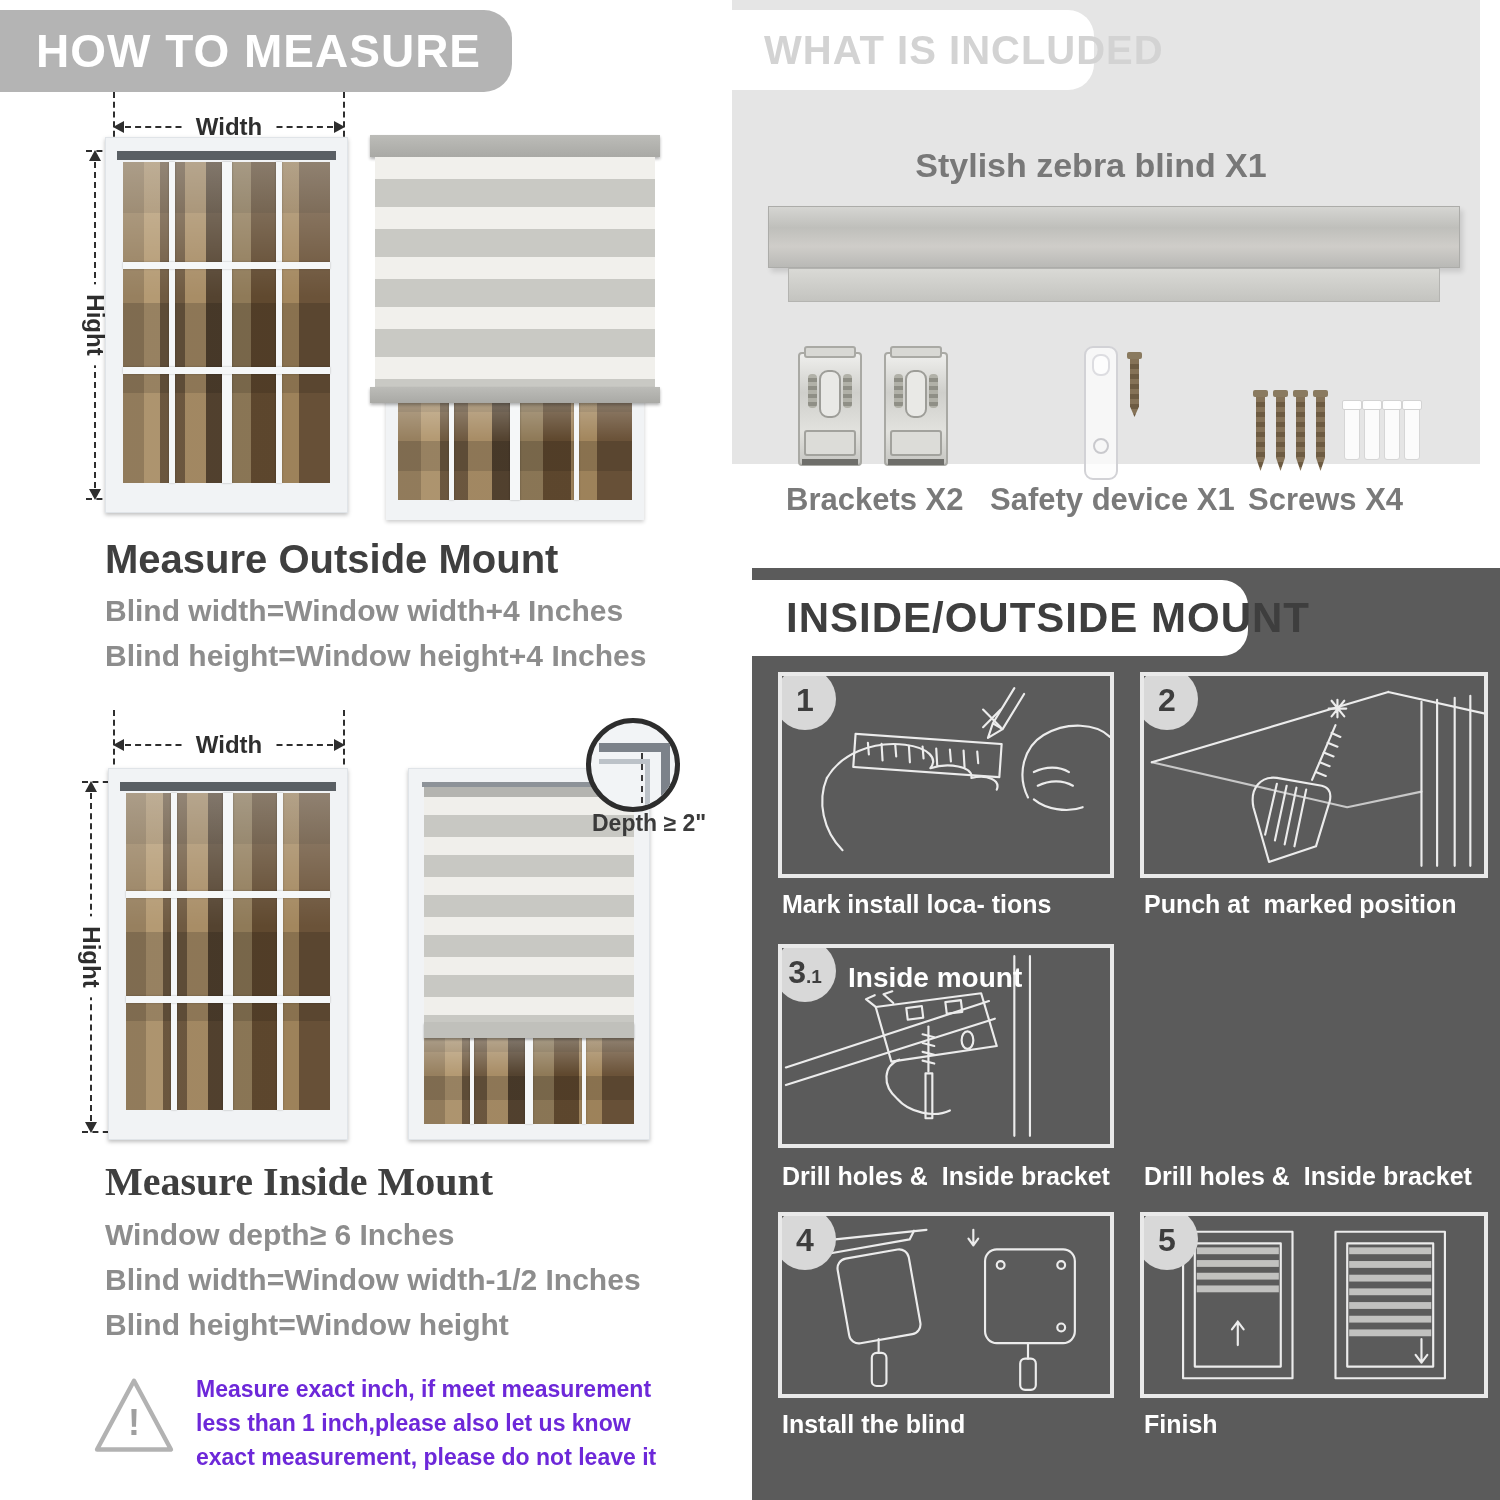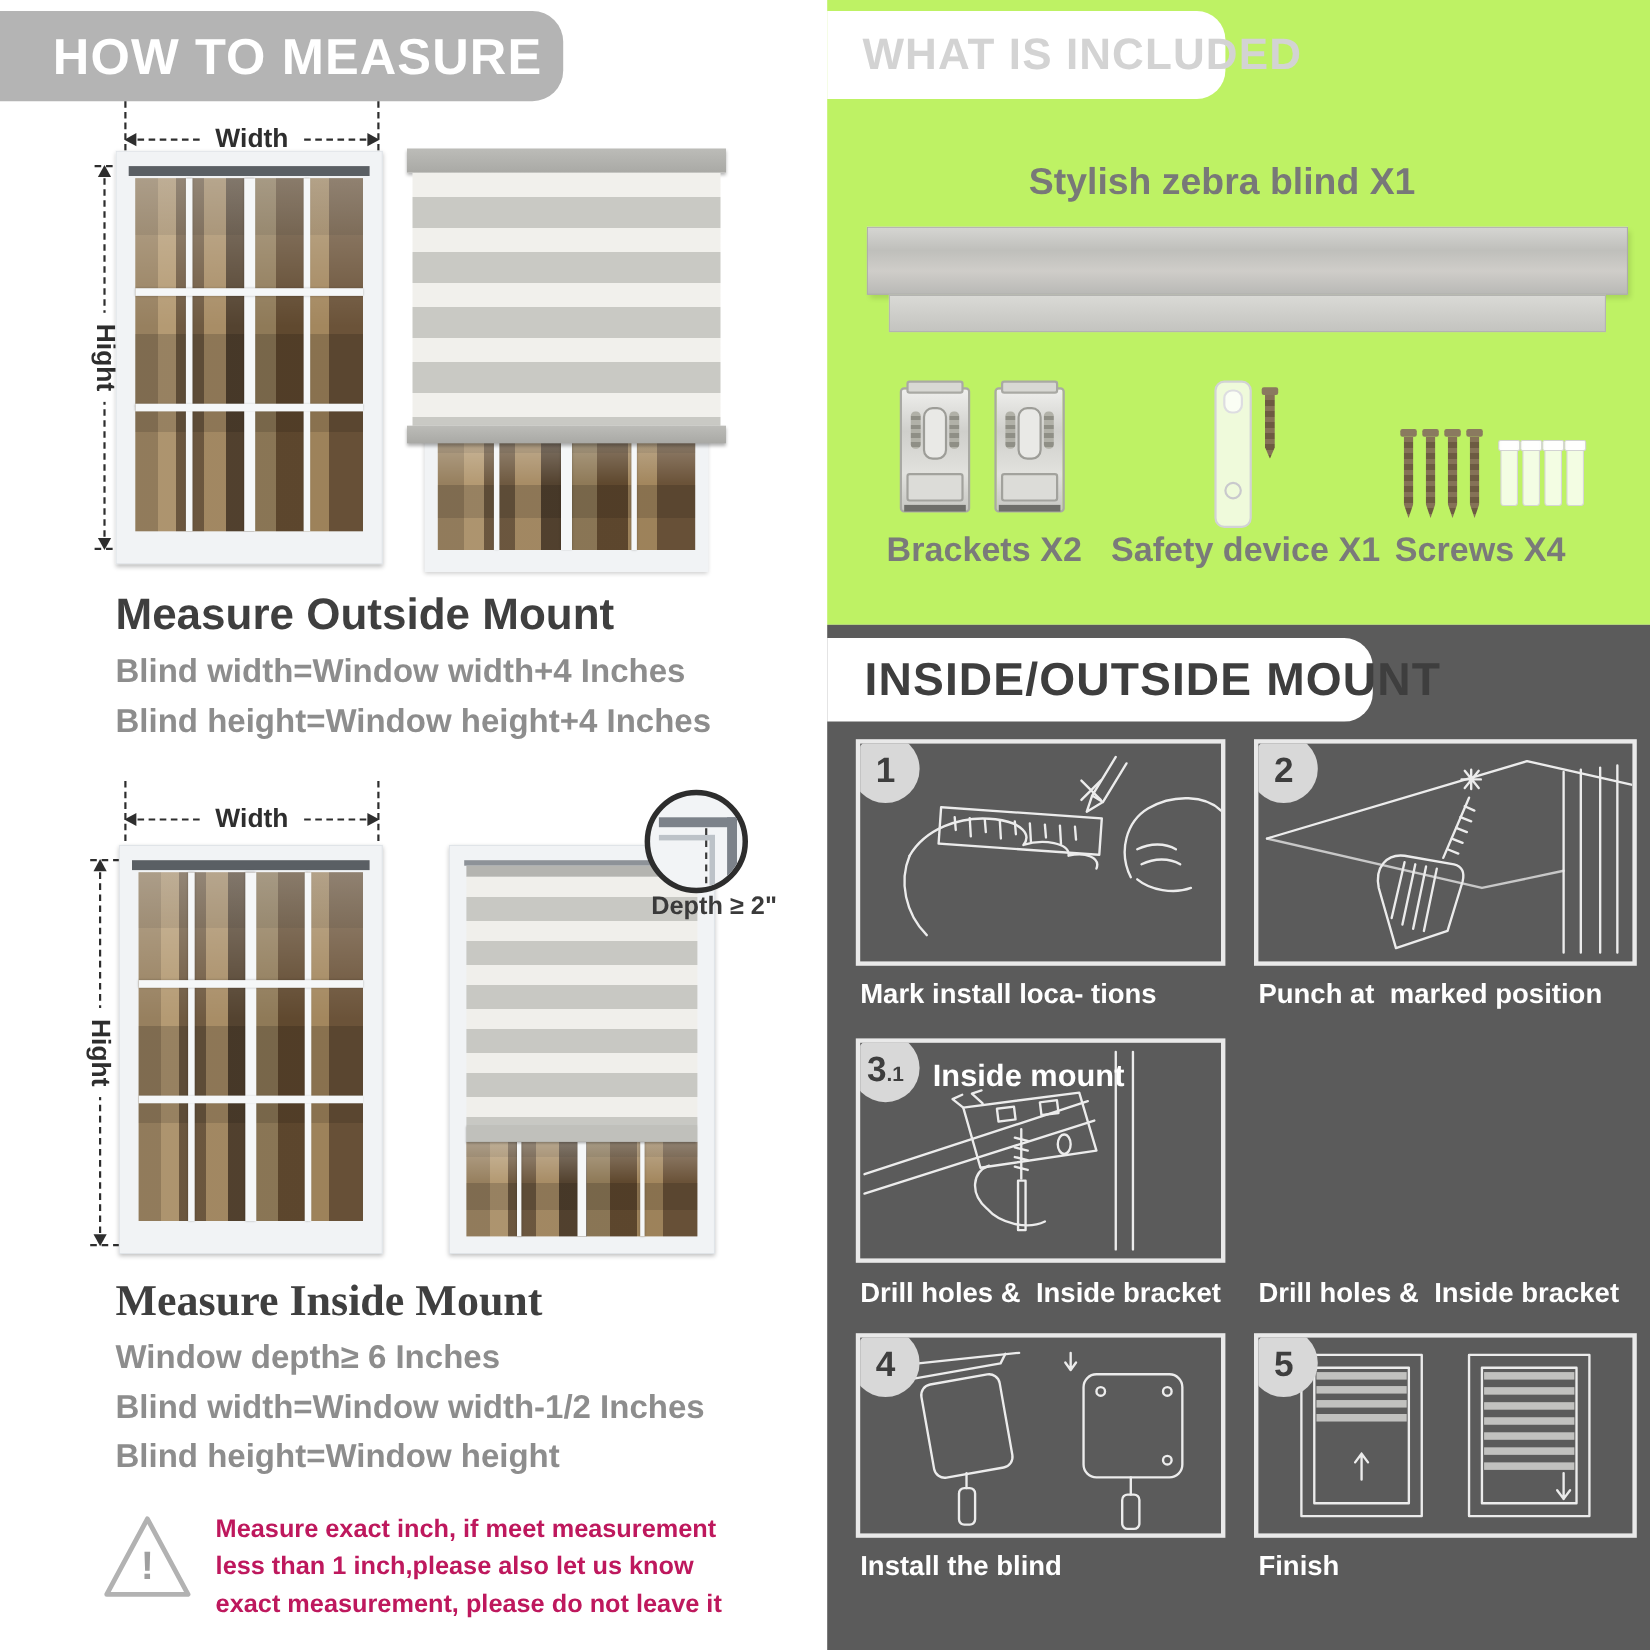--- a/index.html
+++ b/index.html
@@ -3,30 +3,30 @@
 <meta charset="utf-8">
 <style>
   html,body{margin:0;padding:0;background:#ffffff;}
   .canvas{position:relative;width:1500px;height:1500px;background:#ffffff;overflow:hidden;
           font-family:"Liberation Sans",sans-serif;}
   .abs{position:absolute;}
 
   
   .hdr{position:absolute;font-weight:bold;letter-spacing:1px;white-space:nowrap;}
   .hdr-gray{left:0;top:10px;width:512px;height:82px;background:#b4b4b4;border-radius:0 28px 28px 0;
-            color:#ffffff;font-size:46px;line-height:82px;padding-left:48px;box-sizing:border-box;}
+            color:#ffffff;font-size:46px;line-height:82px;padding-left:36px;box-sizing:border-box;}
   .hdr-included{left:0;top:10px;width:362px;height:80px;background:#ffffff;border-radius:0 26px 26px 0;
             color:#d3d3d3;font-size:40px;line-height:80px;padding-left:32px;box-sizing:border-box;}
   .hdr-mount{left:0;top:12px;width:496px;height:76px;background:#ffffff;border-radius:0 26px 26px 0;
             color:#3e3e3e;font-size:42px;line-height:76px;padding-left:34px;box-sizing:border-box;}
 
   
   .sec-title{position:absolute;color:#3f3f3f;font-size:40px;font-weight:bold;white-space:nowrap;text-align:center;}
   .sec-line{position:absolute;color:#8d8d8d;font-size:30px;font-weight:bold;white-space:nowrap;}
-  .warn-text{position:absolute;color:#be185d;font-size:23px;font-weight:bold;line-height:34px;}
+  .warn-text{position:absolute;color:#6d28d9;font-size:23px;font-weight:bold;line-height:34px;}
   .depth-lbl{position:absolute;color:#3a3a3a;font-size:23px;font-weight:bold;white-space:nowrap;}
 
   
   .w-arrow{position:absolute;height:44px;}
   .w-arrow .dash{position:absolute;left:12px;right:12px;top:20px;border-top:2px dashed #2e2e2e;}
   .w-arrow .ah{position:absolute;top:15px;width:0;height:0;border:6px solid transparent;}
   .w-arrow .ah.l{left:0;border-left:0;border-right:11px solid #2e2e2e;}
   .w-arrow .ah.r{right:0;border-right:0;border-left:11px solid #2e2e2e;}
   .w-arrow .tick{position:absolute;top:-14px;bottom:-16px;border-left:2px dashed #2e2e2e;}
   .w-arrow .lbl{position:absolute;left:50%;top:21px;transform:translate(-50%,-50%);background:#ffffff;
@@ -58,21 +58,21 @@
   
   .mag{position:absolute;width:94px;height:94px;border:5px solid #2d2d2d;border-radius:50%;
        background:#f2f4f6;overflow:hidden;z-index:6;box-sizing:border-box;}
   .mag .c1{position:absolute;left:8px;top:20px;width:62px;height:58px;
            border-top:9px solid #7c828a;border-right:9px solid #7c828a;}
   .mag .c2{position:absolute;left:8px;top:36px;width:46px;height:42px;
            border-top:5px solid #bcc2c8;border-right:5px solid #bcc2c8;}
   .mag .dl{position:absolute;left:50px;top:30px;height:50px;border-left:2px dashed #3a3a3a;}
 
   
-  .rt{position:absolute;left:752px;top:0;width:748px;height:568px;background:#bef264;}
+  .rt{position:absolute;left:732px;top:0;width:748px;height:464px;background:#e5e5e5;}
   .product-title{position:absolute;left:0;right:30px;top:146px;text-align:center;
                  color:#787878;font-size:34px;font-weight:bold;}
   .rail-main{position:absolute;left:36px;top:206px;width:692px;height:62px;
      background:linear-gradient(180deg,#d6d6d3,#bfbfbb 35%,#cfcdc9 65%,#b8b8b5);
      box-shadow:inset 0 0 0 1px #acaca9, 3px 4px 5px rgba(0,0,0,.12);}
   .rail-under{position:absolute;left:56px;top:268px;width:652px;height:34px;
      background:linear-gradient(180deg,#dadad6,#c3c3bf);box-shadow:inset 0 0 0 1px #b4b4b1;}
   .item-cap{position:absolute;top:482px;text-align:left;color:#7a7a7a;font-size:31px;font-weight:bold;white-space:nowrap;}
 
   .bracket{position:absolute;width:64px;height:114px;border:2px solid #a9a9a4;border-radius:4px;

